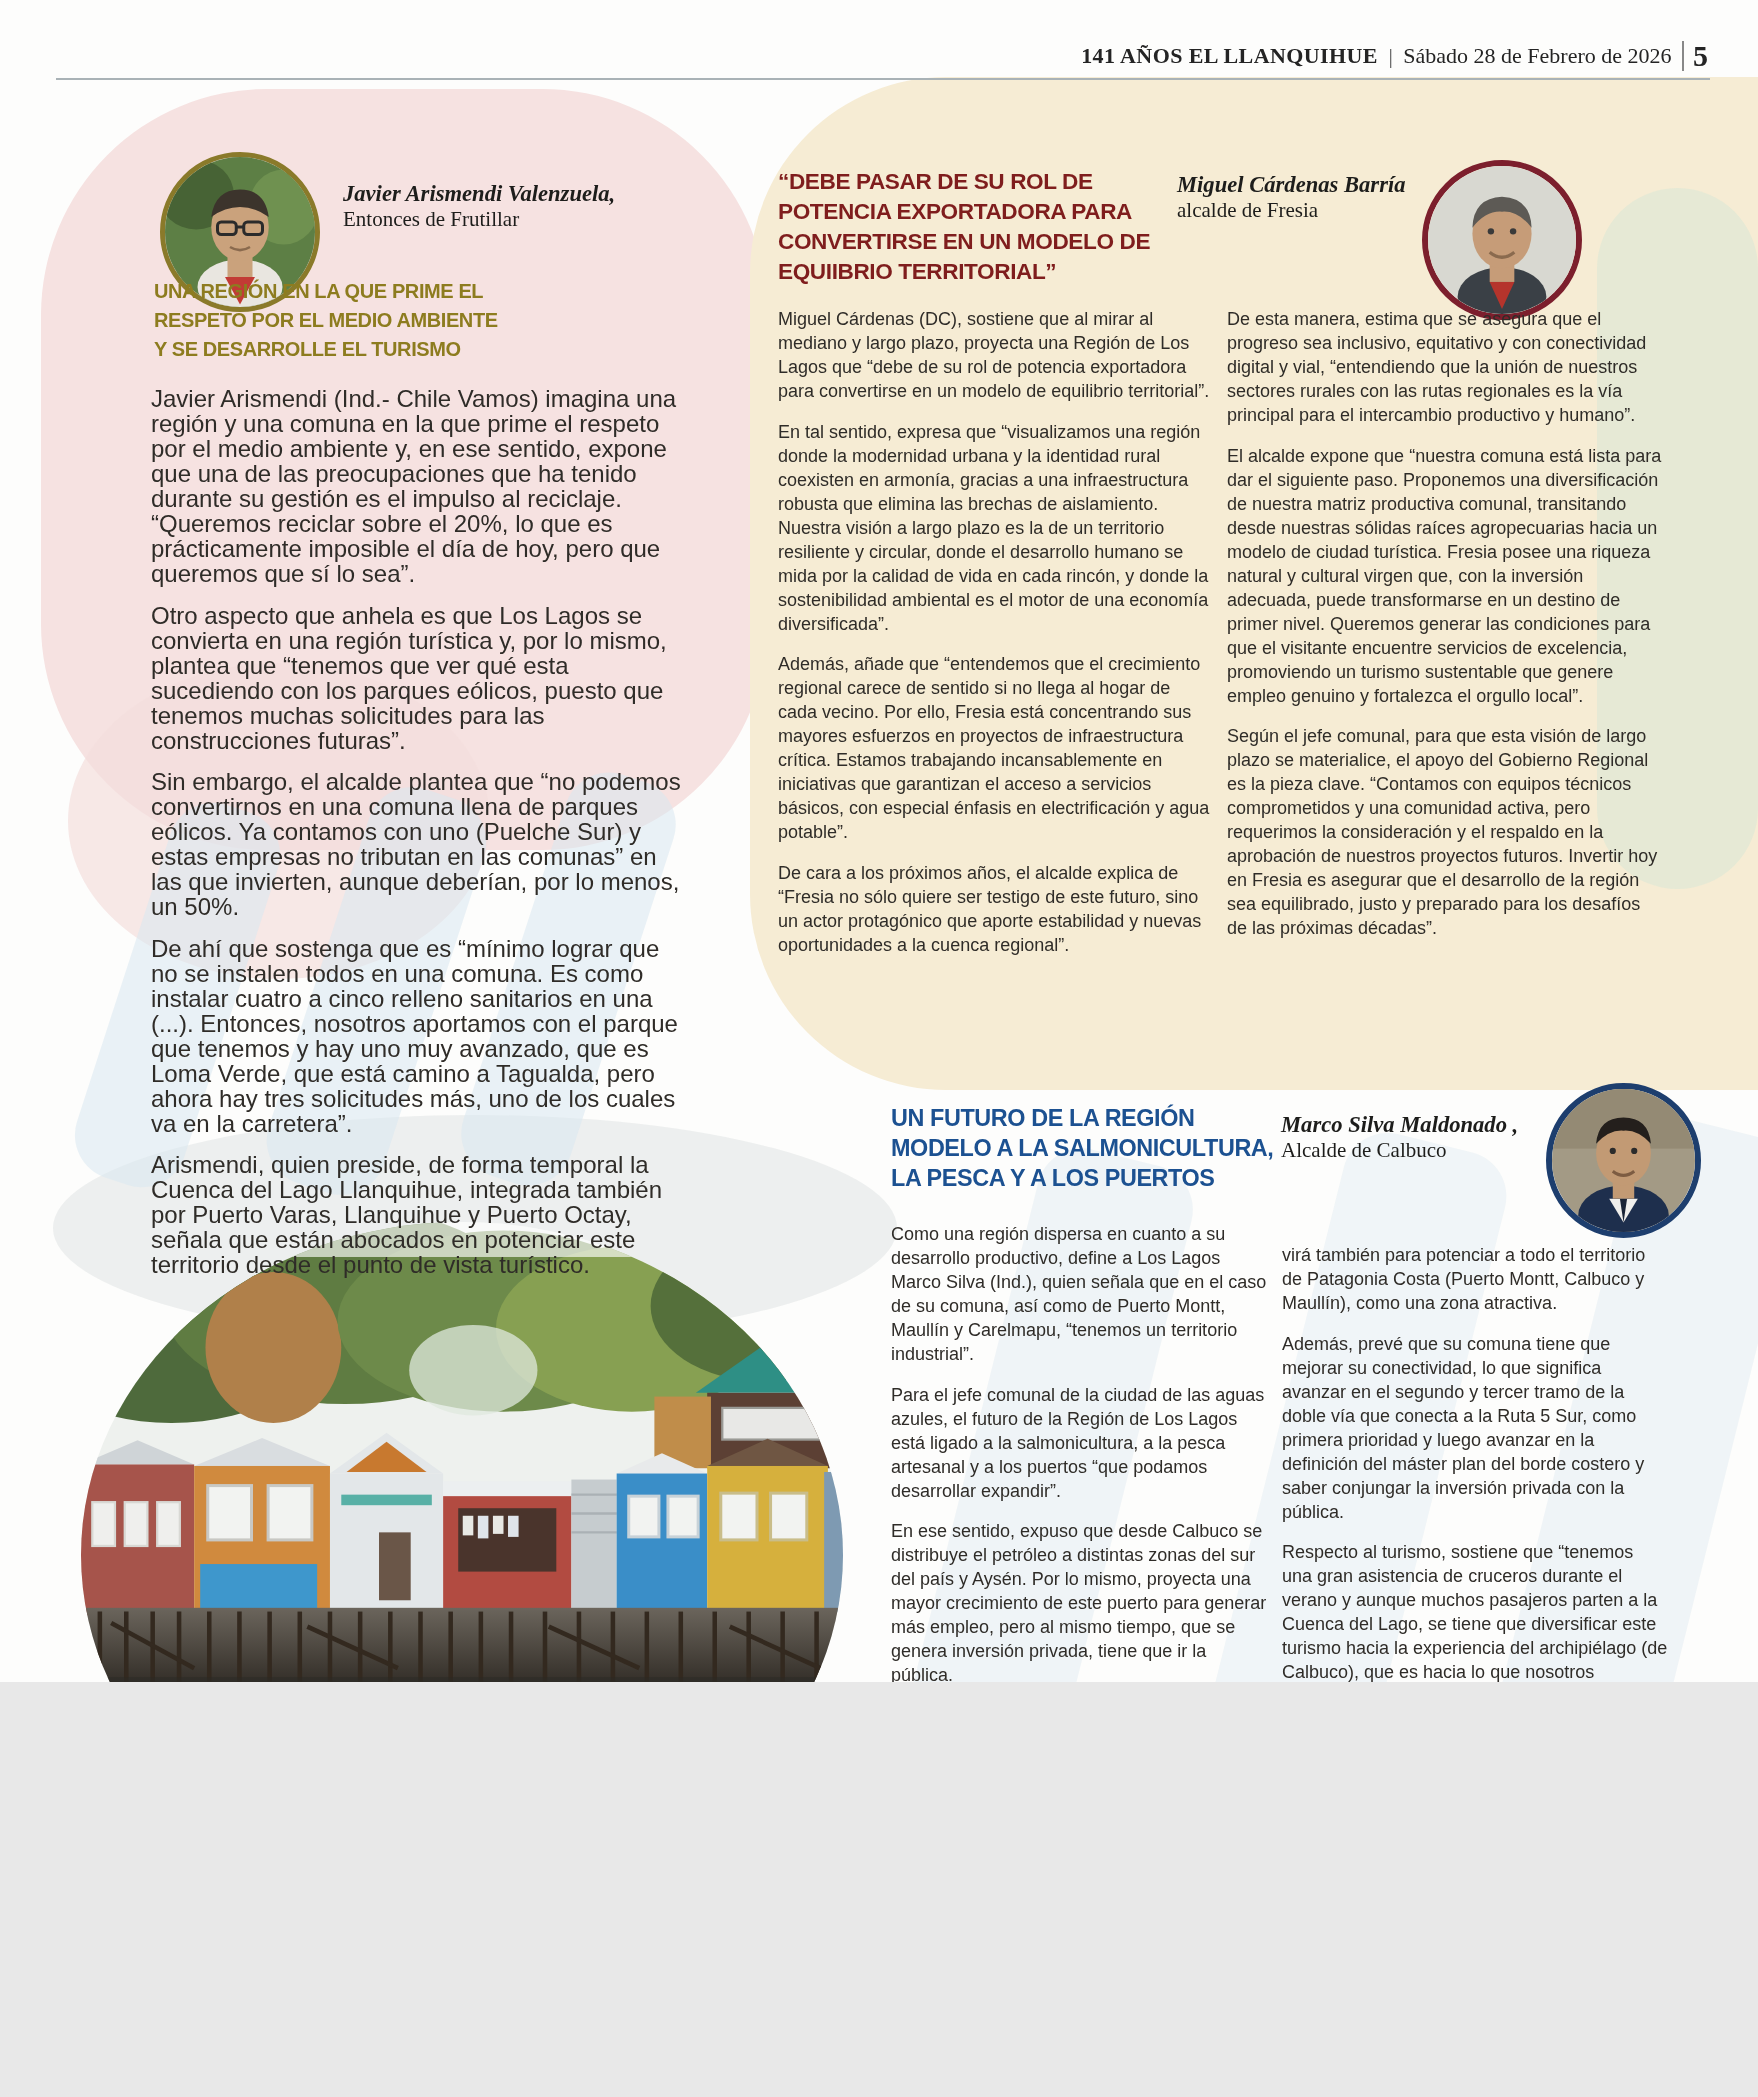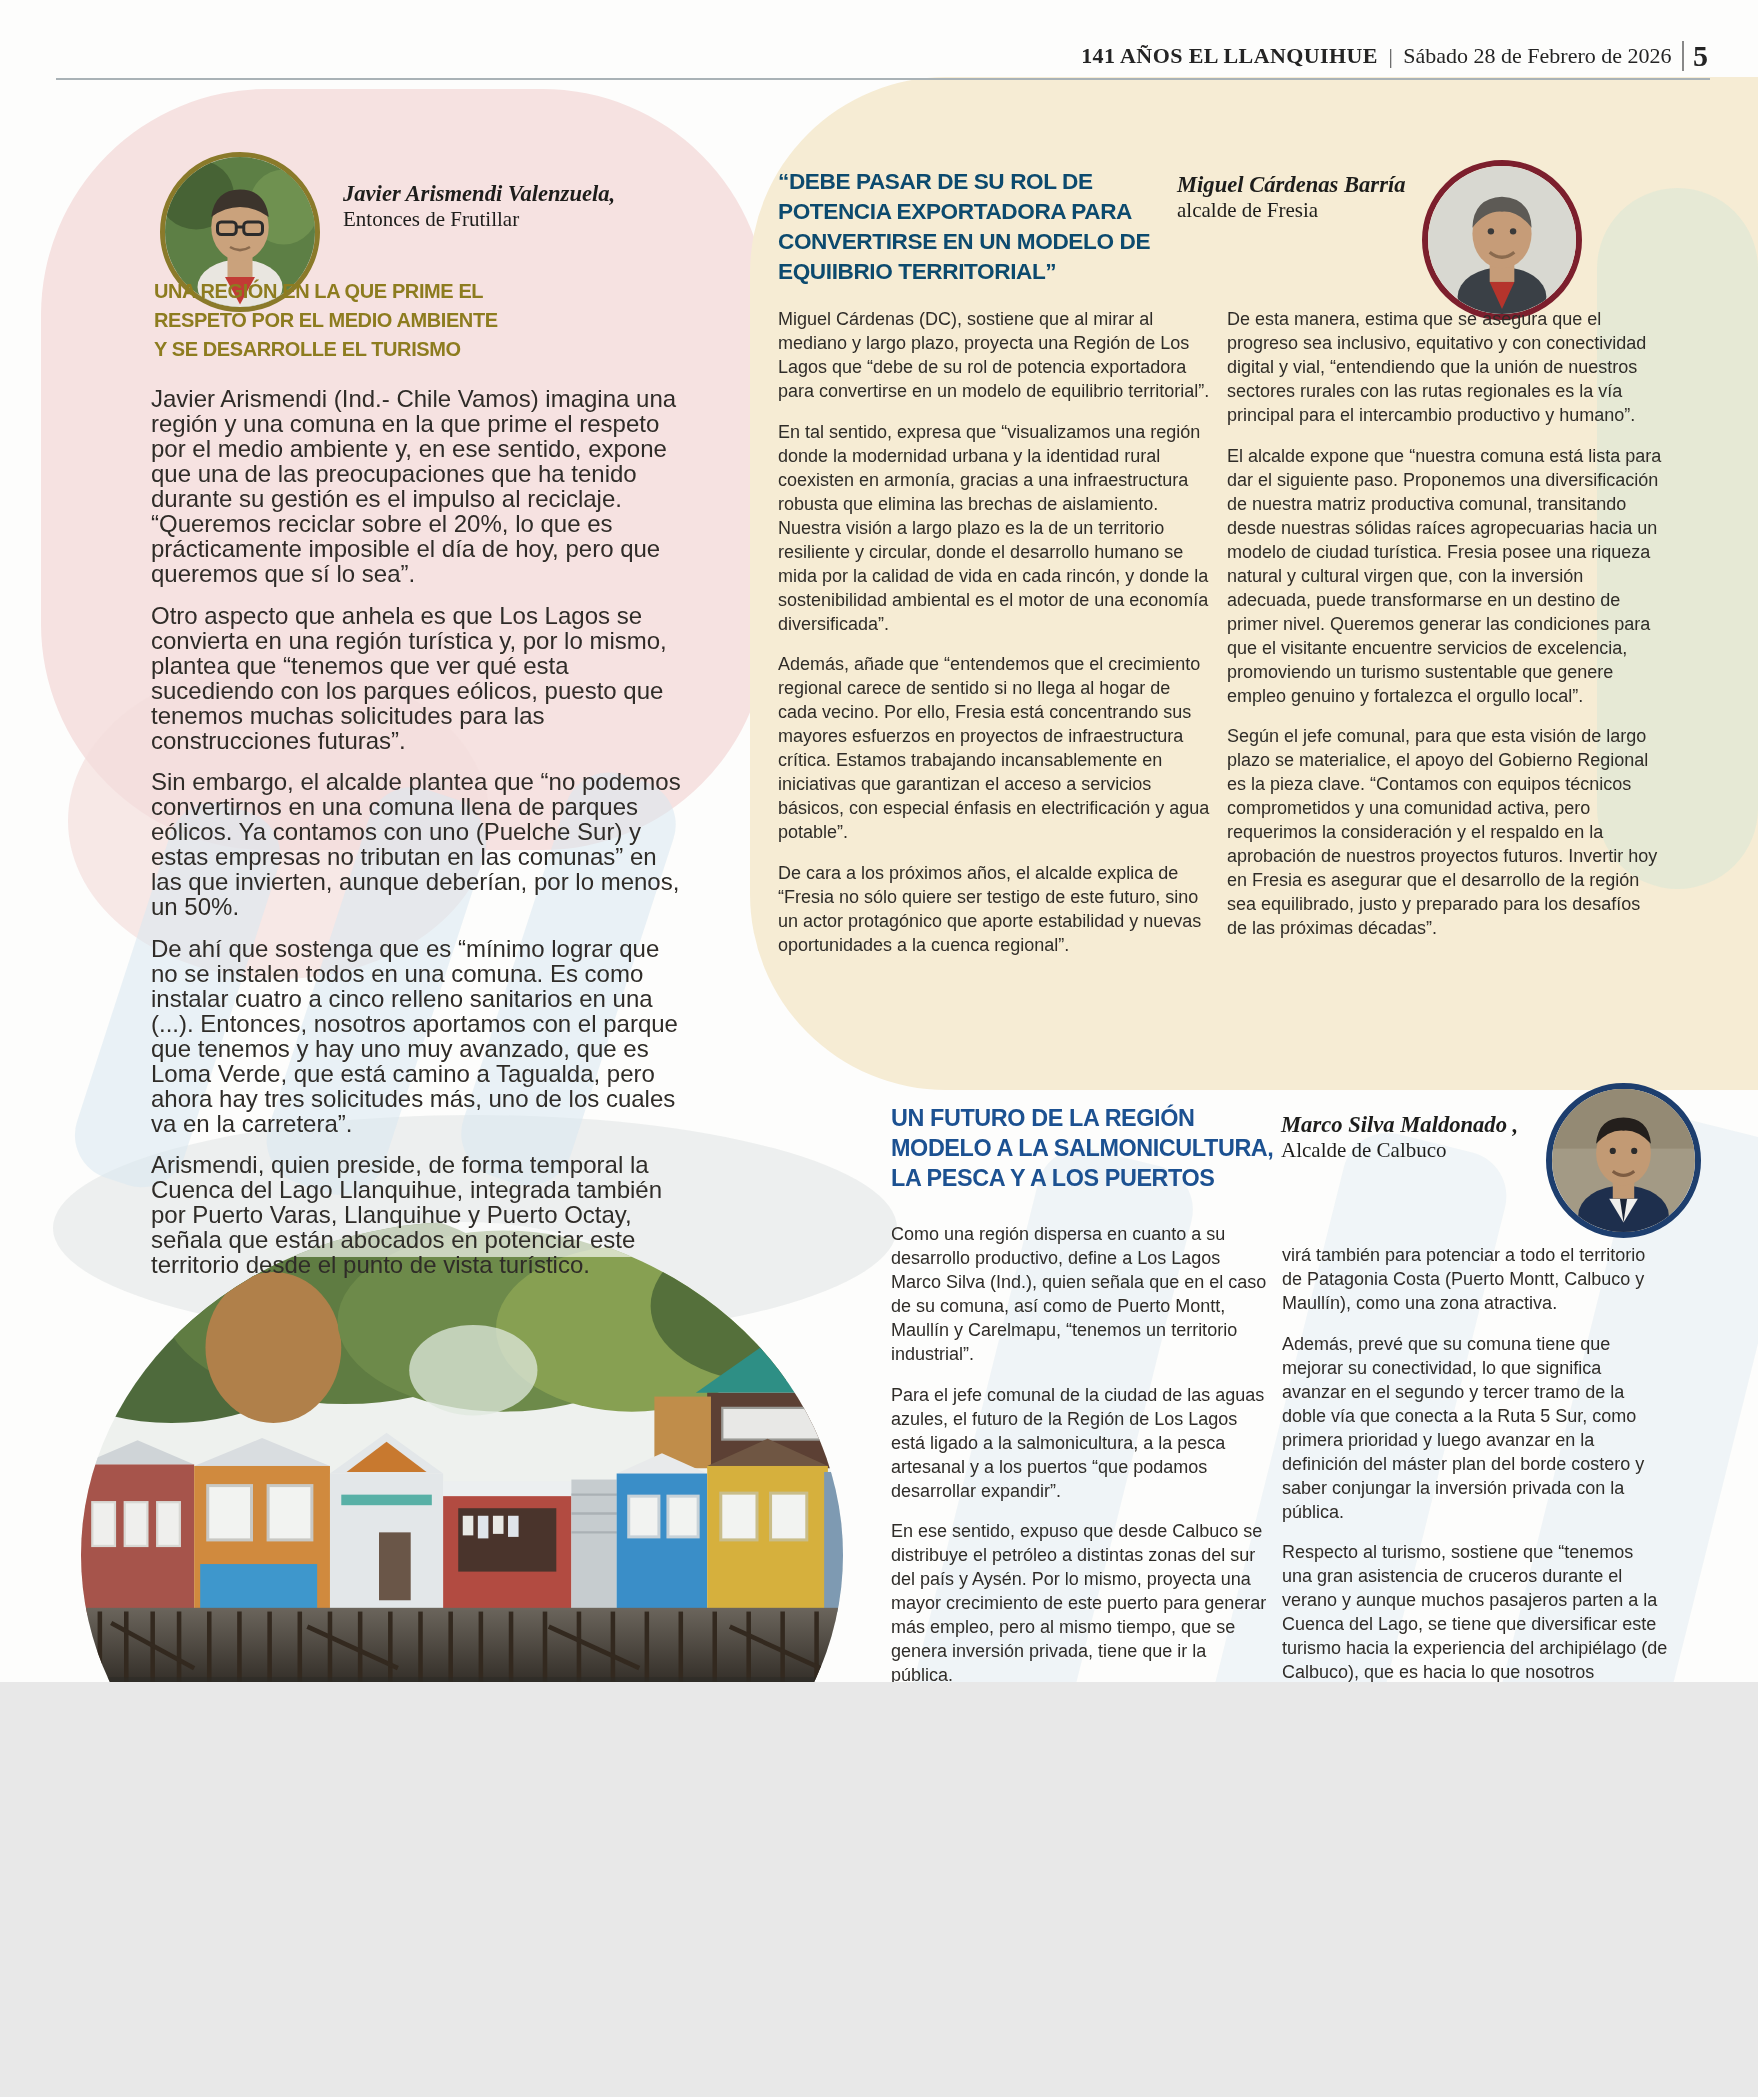--- a/index.html
+++ b/index.html
@@ -31,21 +31,21 @@
   .toprule{position:absolute;top:78px;left:56px;width:1654px;height:2.3px;background:#a9b2b6;z-index:4;}
   
   .byline-name{font-family:"Liberation Serif",serif;font-style:italic;font-weight:bold;font-size:22.6px;color:#1d1d1b;}
   .byline-role{font-family:"Liberation Serif",serif;font-size:21px;color:#1d1d1b;}
   .avatar{position:absolute;border-radius:50%;overflow:hidden;z-index:3;}
   .avatar svg{display:block;width:100%;height:100%;}
   
   .hl{position:absolute;z-index:3;font-weight:bold;letter-spacing:-0.4px;line-height:30px;}
   .hl div{white-space:nowrap;}
   .hl-frutillar{left:154px;top:277px;font-size:20px;color:#8d7c1f;line-height:29px;}
-  .hl-fresia{left:778px;top:167px;font-size:22.6px;color:#0c4a6e;}
+  .hl-fresia{left:778px;top:167px;font-size:22.6px;color:#7f1d1d;}
   .hl-calbuco{left:891px;top:1103px;font-size:23.4px;color:#1c5191;}
   
   .col{position:absolute;z-index:3;}
   .col p{margin:0 0 16.6px 0;font-size:24px;line-height:25px;color:#2f2c28;text-align:left;}
   .col.small p{font-size:18px;line-height:24px;}
   .c-frut{left:151px;top:386px;width:536px;}
   .c-fre1{left:778px;top:307px;width:433px;}
   .c-fre2{left:1227px;top:307px;width:437px;}
   .c-cal1{left:891px;top:1222px;width:380px;}
   .c-cal2{left:1282px;top:1243px;width:386px;}

